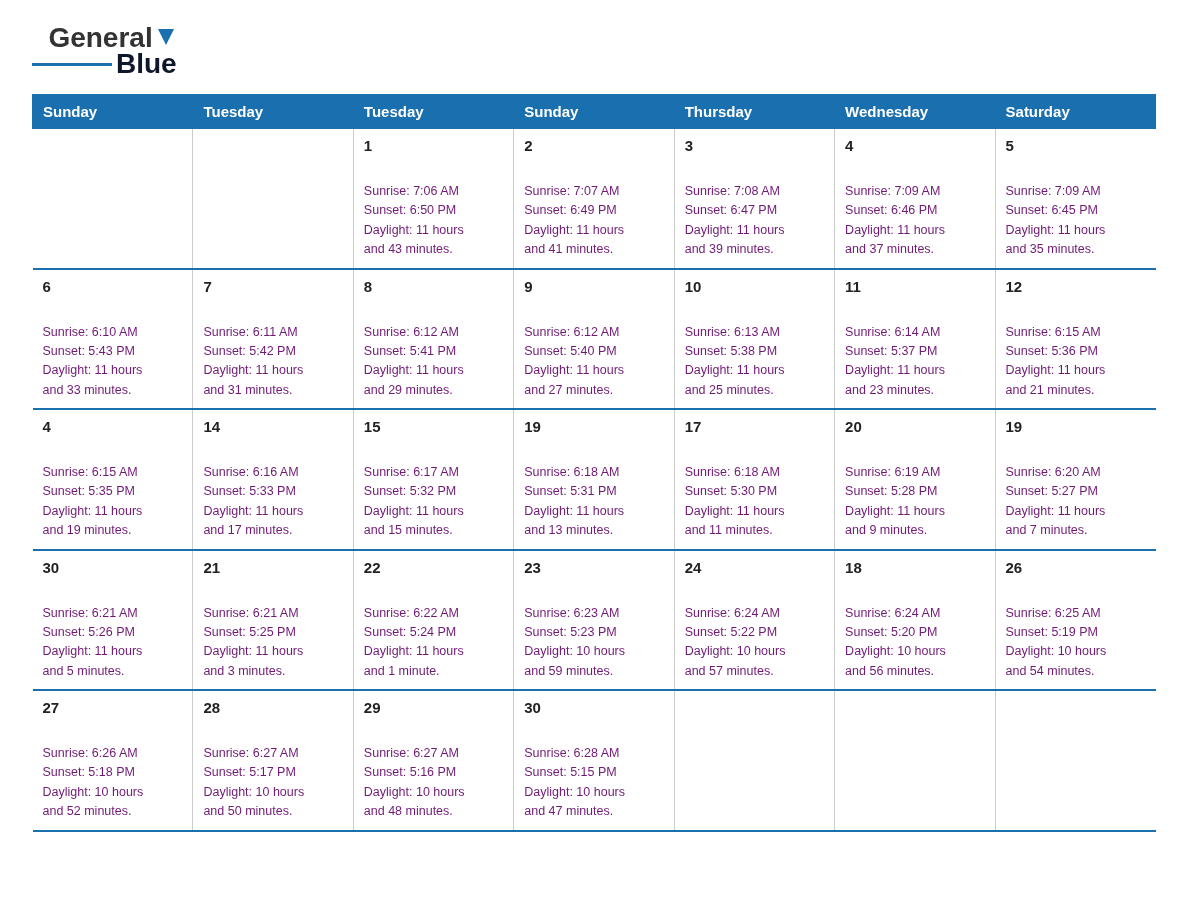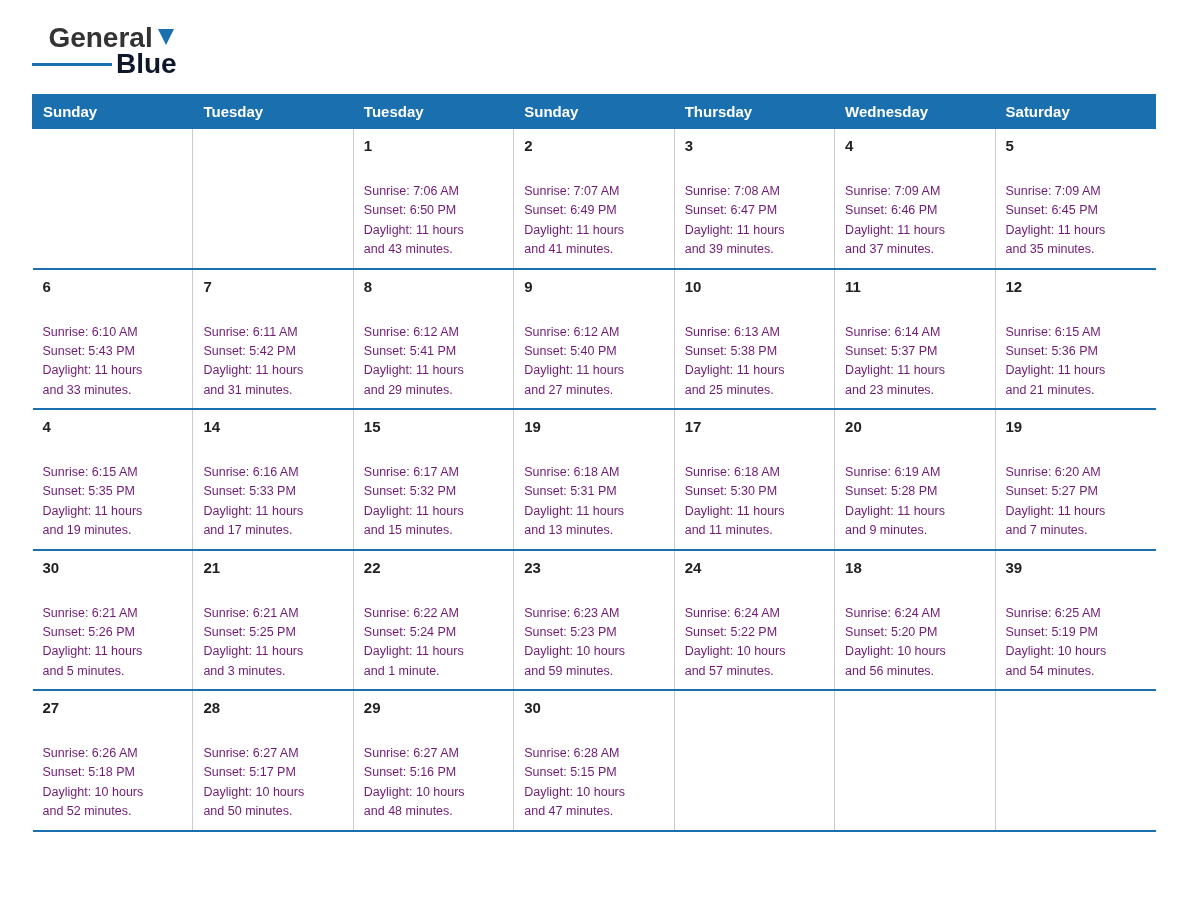--- a/index.html
+++ b/index.html
@@ -222,21 +222,21 @@
         </td>
         <td>
           <span class="day-number">24</span>
           <div class="day-info">Sunrise: 6:24 AM<br>Sunset: 5:22 PM<br>Daylight: 10 hours<br>and 57 minutes.</div>
         </td>
         <td>
           <span class="day-number">18</span>
           <div class="day-info">Sunrise: 6:24 AM<br>Sunset: 5:20 PM<br>Daylight: 10 hours<br>and 56 minutes.</div>
         </td>
         <td>
-          <span class="day-number">39</span>
+          <span class="day-number">26</span>
           <div class="day-info">Sunrise: 6:25 AM<br>Sunset: 5:19 PM<br>Daylight: 10 hours<br>and 54 minutes.</div>
         </td>
       </tr>
       <tr>
         <td>
           <span class="day-number">27</span>
           <div class="day-info">Sunrise: 6:26 AM<br>Sunset: 5:18 PM<br>Daylight: 10 hours<br>and 52 minutes.</div>
         </td>
         <td>
           <span class="day-number">28</span>

